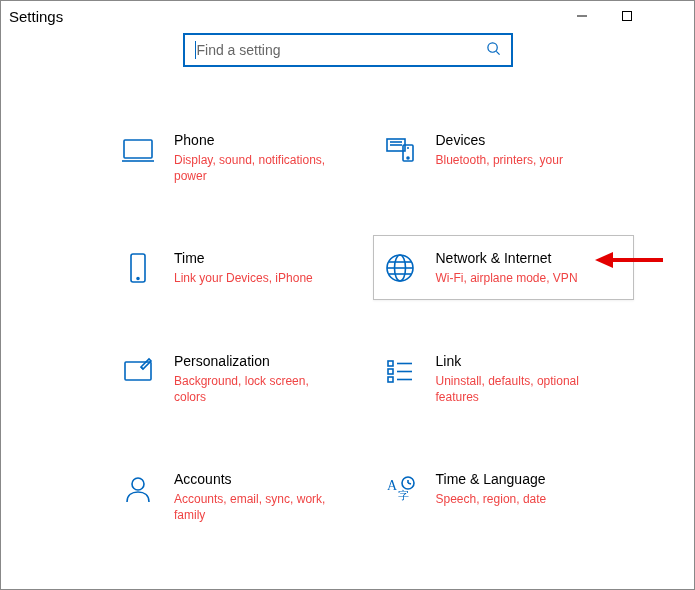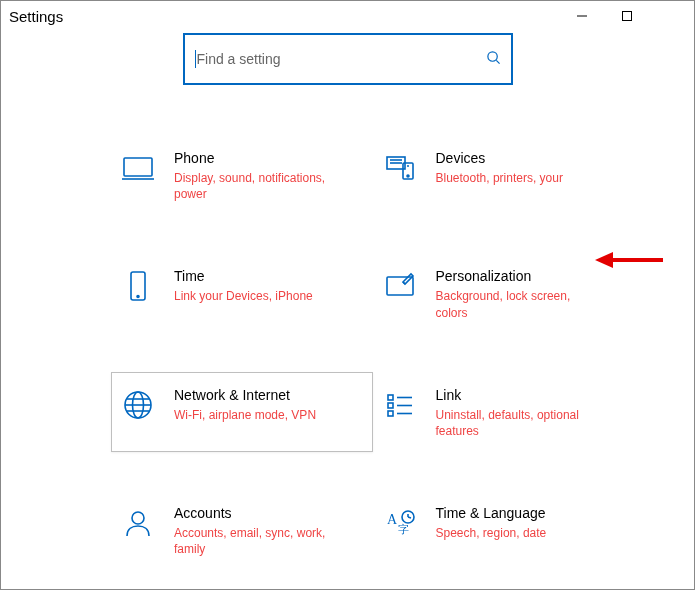--- a/index.html
+++ b/index.html
@@ -38,21 +38,21 @@
   }
   .win-btn svg { display: block; }
   .search-wrap {
     display: flex;
     justify-content: center;
     margin-top: 2px;
     margin-bottom: 50px;
   }
   .search-box {
     width: 330px;
-    height: 52px;
+    height: 34px;
     border: 2px solid #0067c0;
     display: flex;
     align-items: center;
     padding: 0 10px;
     position: relative;
   }
   .search-box input {
     border: none;
     outline: none;
     flex: 1;
@@ -195,47 +195,47 @@
           <rect x="10" y="3" width="14" height="28" rx="2"></rect>
           <circle cx="17" cy="27.5" r="1" fill="currentColor"></circle>
         </svg>
     </div>
     <div class="tile-text">
       <div class="tile-title">Time</div>
       <div class="tile-desc">Link your Devices, iPhone</div>
     </div>
   </div>
 
-  <div class="tile">
-    <div class="tile-icon">
-      <svg viewBox="0 0 34 34" fill="none" stroke="currentColor" stroke-width="1.6">
-          <rect x="4" y="8" width="26" height="18" rx="1"></rect>
-          <path d="M20 13 L28 5 L30 7 L22 15 Z"></path>
-          <line x1="20" y1="13" x2="22" y2="15"></line>
-        </svg>
-    </div>
-    <div class="tile-text">
-      <div class="tile-title">Personalization</div>
-      <div class="tile-desc">Background, lock screen, colors</div>
-    </div>
-  </div>
-
   <div class="tile highlight">
     <div class="tile-icon">
       <svg viewBox="0 0 34 34" fill="none" stroke="currentColor" stroke-width="1.6">
           <circle cx="17" cy="17" r="13"></circle>
           <ellipse cx="17" cy="17" rx="5.5" ry="13"></ellipse>
           <line x1="4" y1="17" x2="30" y2="17"></line>
           <line x1="6" y1="11" x2="28" y2="11"></line>
           <line x1="6" y1="23" x2="28" y2="23"></line>
         </svg>
     </div>
     <div class="tile-text">
       <div class="tile-title">Network &amp; Internet</div>
       <div class="tile-desc">Wi-Fi, airplane mode, VPN</div>
+    </div>
+  </div>
+
+  <div class="tile">
+    <div class="tile-icon">
+      <svg viewBox="0 0 34 34" fill="none" stroke="currentColor" stroke-width="1.6">
+          <rect x="4" y="8" width="26" height="18" rx="1"></rect>
+          <path d="M20 13 L28 5 L30 7 L22 15 Z"></path>
+          <line x1="20" y1="13" x2="22" y2="15"></line>
+        </svg>
+    </div>
+    <div class="tile-text">
+      <div class="tile-title">Personalization</div>
+      <div class="tile-desc">Background, lock screen, colors</div>
     </div>
   </div>
 
   <div class="tile">
     <div class="tile-icon">
       <svg viewBox="0 0 34 34" fill="none" stroke="currentColor" stroke-width="1.6">
           <rect x="5" y="7" width="5" height="5"></rect>
           <line x1="14" y1="9.5" x2="29" y2="9.5"></line>
           <rect x="5" y="15" width="5" height="5"></rect>
           <line x1="14" y1="17.5" x2="29" y2="17.5"></line>

